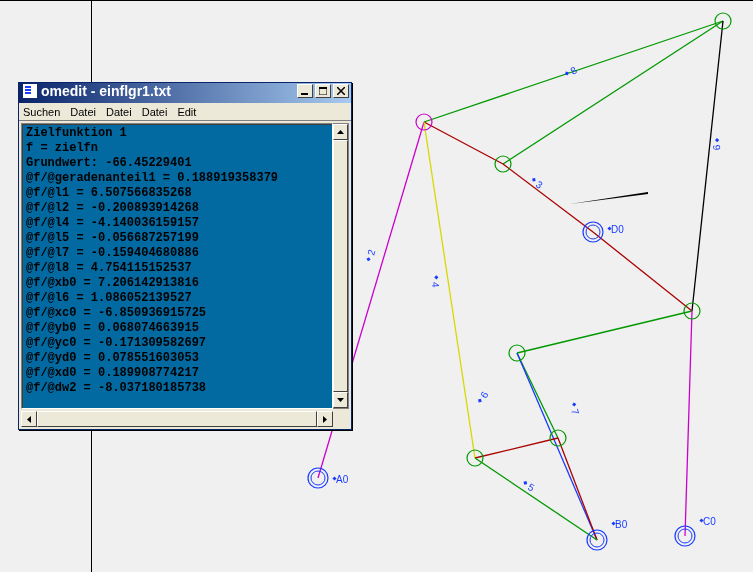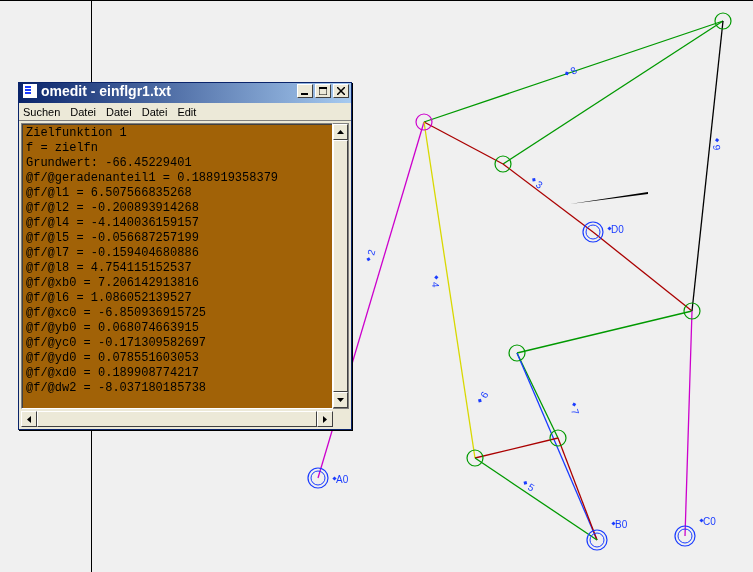--- a/index.html
+++ b/index.html
@@ -94,28 +94,28 @@
   }
   .menubar span { cursor: default; }
   .editor-body {
     flex: 1;
     display: flex;
     background: #ece9d8;
     padding: 2px;
   }
   .textarea {
     flex: 1;
-    background: #a16207;
+    background: #0369a1;
     border: 1px solid #808080;
     border-right-color: #fff;
     border-bottom-color: #fff;
     box-shadow: inset 1px 1px 0 #404040;
     font-family: "Courier New", monospace;
     font-size: 12px;
-    font-weight: normal;
+    font-weight: bold;
     line-height: 15px;
     padding: 2px 4px;
     white-space: pre;
     overflow: hidden;
     color: #000;
   }
   .scrollbar-v {
     width: 16px;
     background: #ece9d8;
     border: 1px solid #808080;

